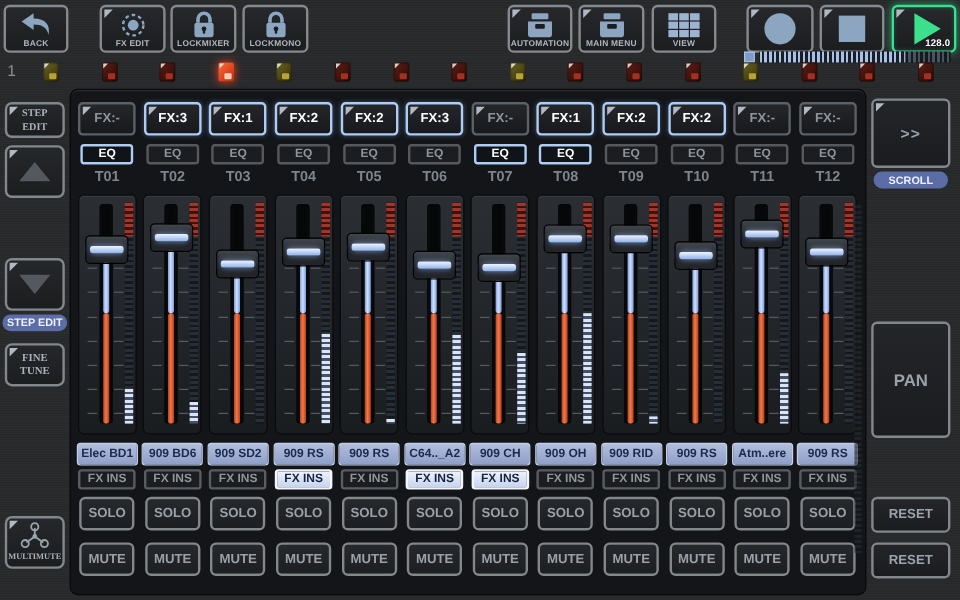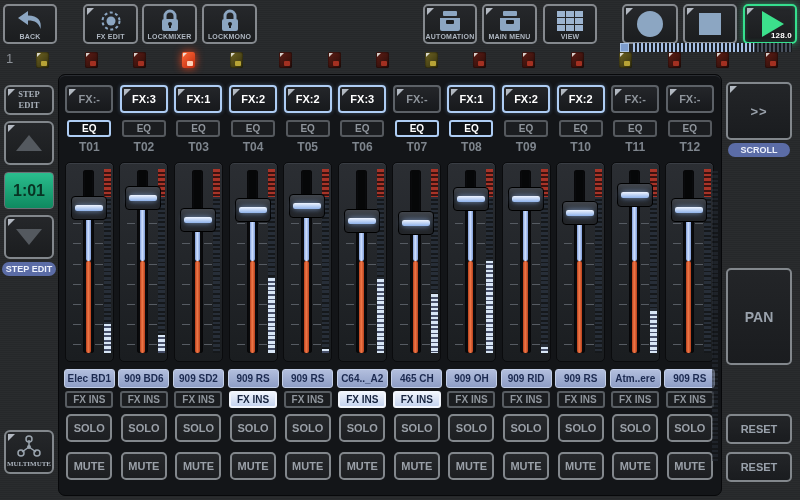--- a/index.html
+++ b/index.html
@@ -246,25 +246,28 @@
   </div>
 
   <div style="position:absolute;left:0;top:72px;width:58px;height:428px;">
     <div class="sbtn fold" style="top:13px;height:30px;font-size:8.5px;">
       <span>STEP</span>
       <span>EDIT</span>
     </div>
     <div class="sbtn fold" style="top:49px;height:44px;">
       <span class="arr-up"></span>
     </div>
-    <div class="posdisp">1:01</div>
     <div class="sbtn fold" style="top:143px;height:44px;">
       <span class="arr-dn"></span>
     </div>
     <div class="pill sb-pill">STEP EDIT</div>
+    <div class="sbtn fold" style="top:214px;height:36px;font-size:9px;">
+      <span>FINE</span>
+      <span>TUNE</span>
+    </div>
     <div class="sbtn fold" style="top:358px;height:44px;font-size:7px;">
       <span>
         <svg width="26" height="22" viewBox="0 0 26 22">
           <g stroke="#9aa4ae" stroke-width="1.5" fill="none">
             <line x1="13" y1="12" x2="6" y2="17"></line>
               <line x1="13" y1="12" x2="20" y2="17"></line>
               <line x1="13" y1="12" x2="13" y2="5"></line>
           </g>
           <circle cx="13" cy="12" r="2" fill="#9aa4ae"></circle>
           <circle cx="13" cy="4" r="3" fill="none" stroke="#9aa4ae" stroke-width="1.5"></circle>
@@ -649,21 +652,21 @@
           </div>
           <div class="tickrow" style="top: 81.5%;">
             <i class="l"></i>
             <i class="r"></i>
           </div>
           <div class="tickrow" style="top: 91.5%;">
             <i class="l"></i>
             <i class="r"></i>
           </div>
         </div>
-    <div class="btn namebtn">465 CH</div>
+    <div class="btn namebtn">909 CH</div>
     <div class="btn fxins on">FX INS</div>
     <div class="btn solomute solo">SOLO</div>
     <div class="btn solomute mute">MUTE</div>
   </div>
 
   <div class="strip">
     <div class="btn fxbtn fold on">
           <span>FX:1</span>
         </div>
     <div class="btn eqbtn on">

